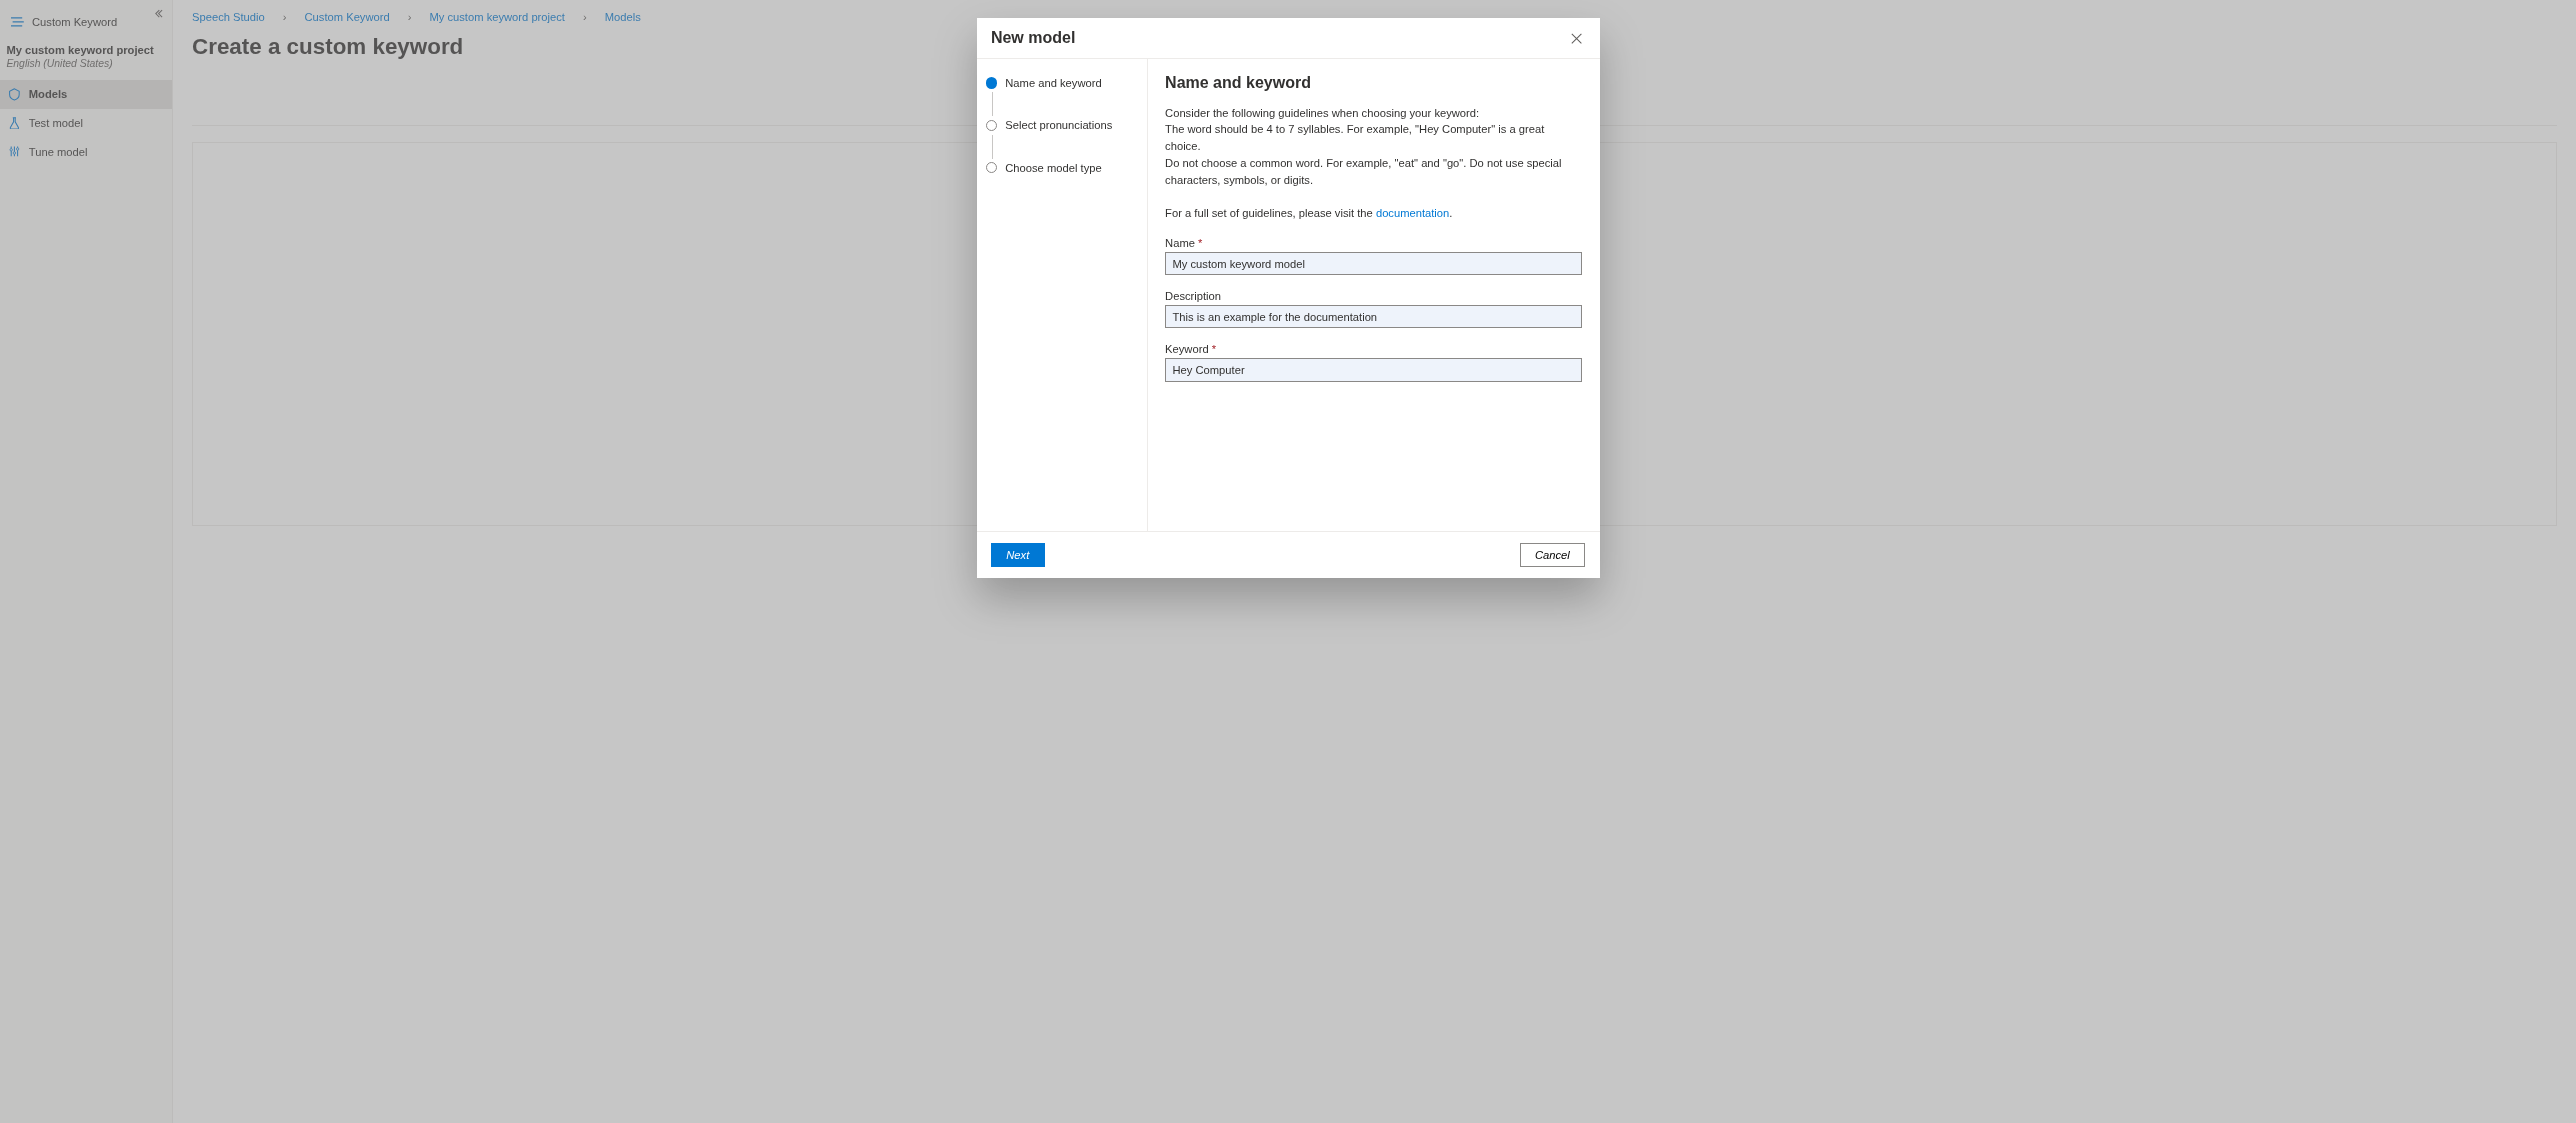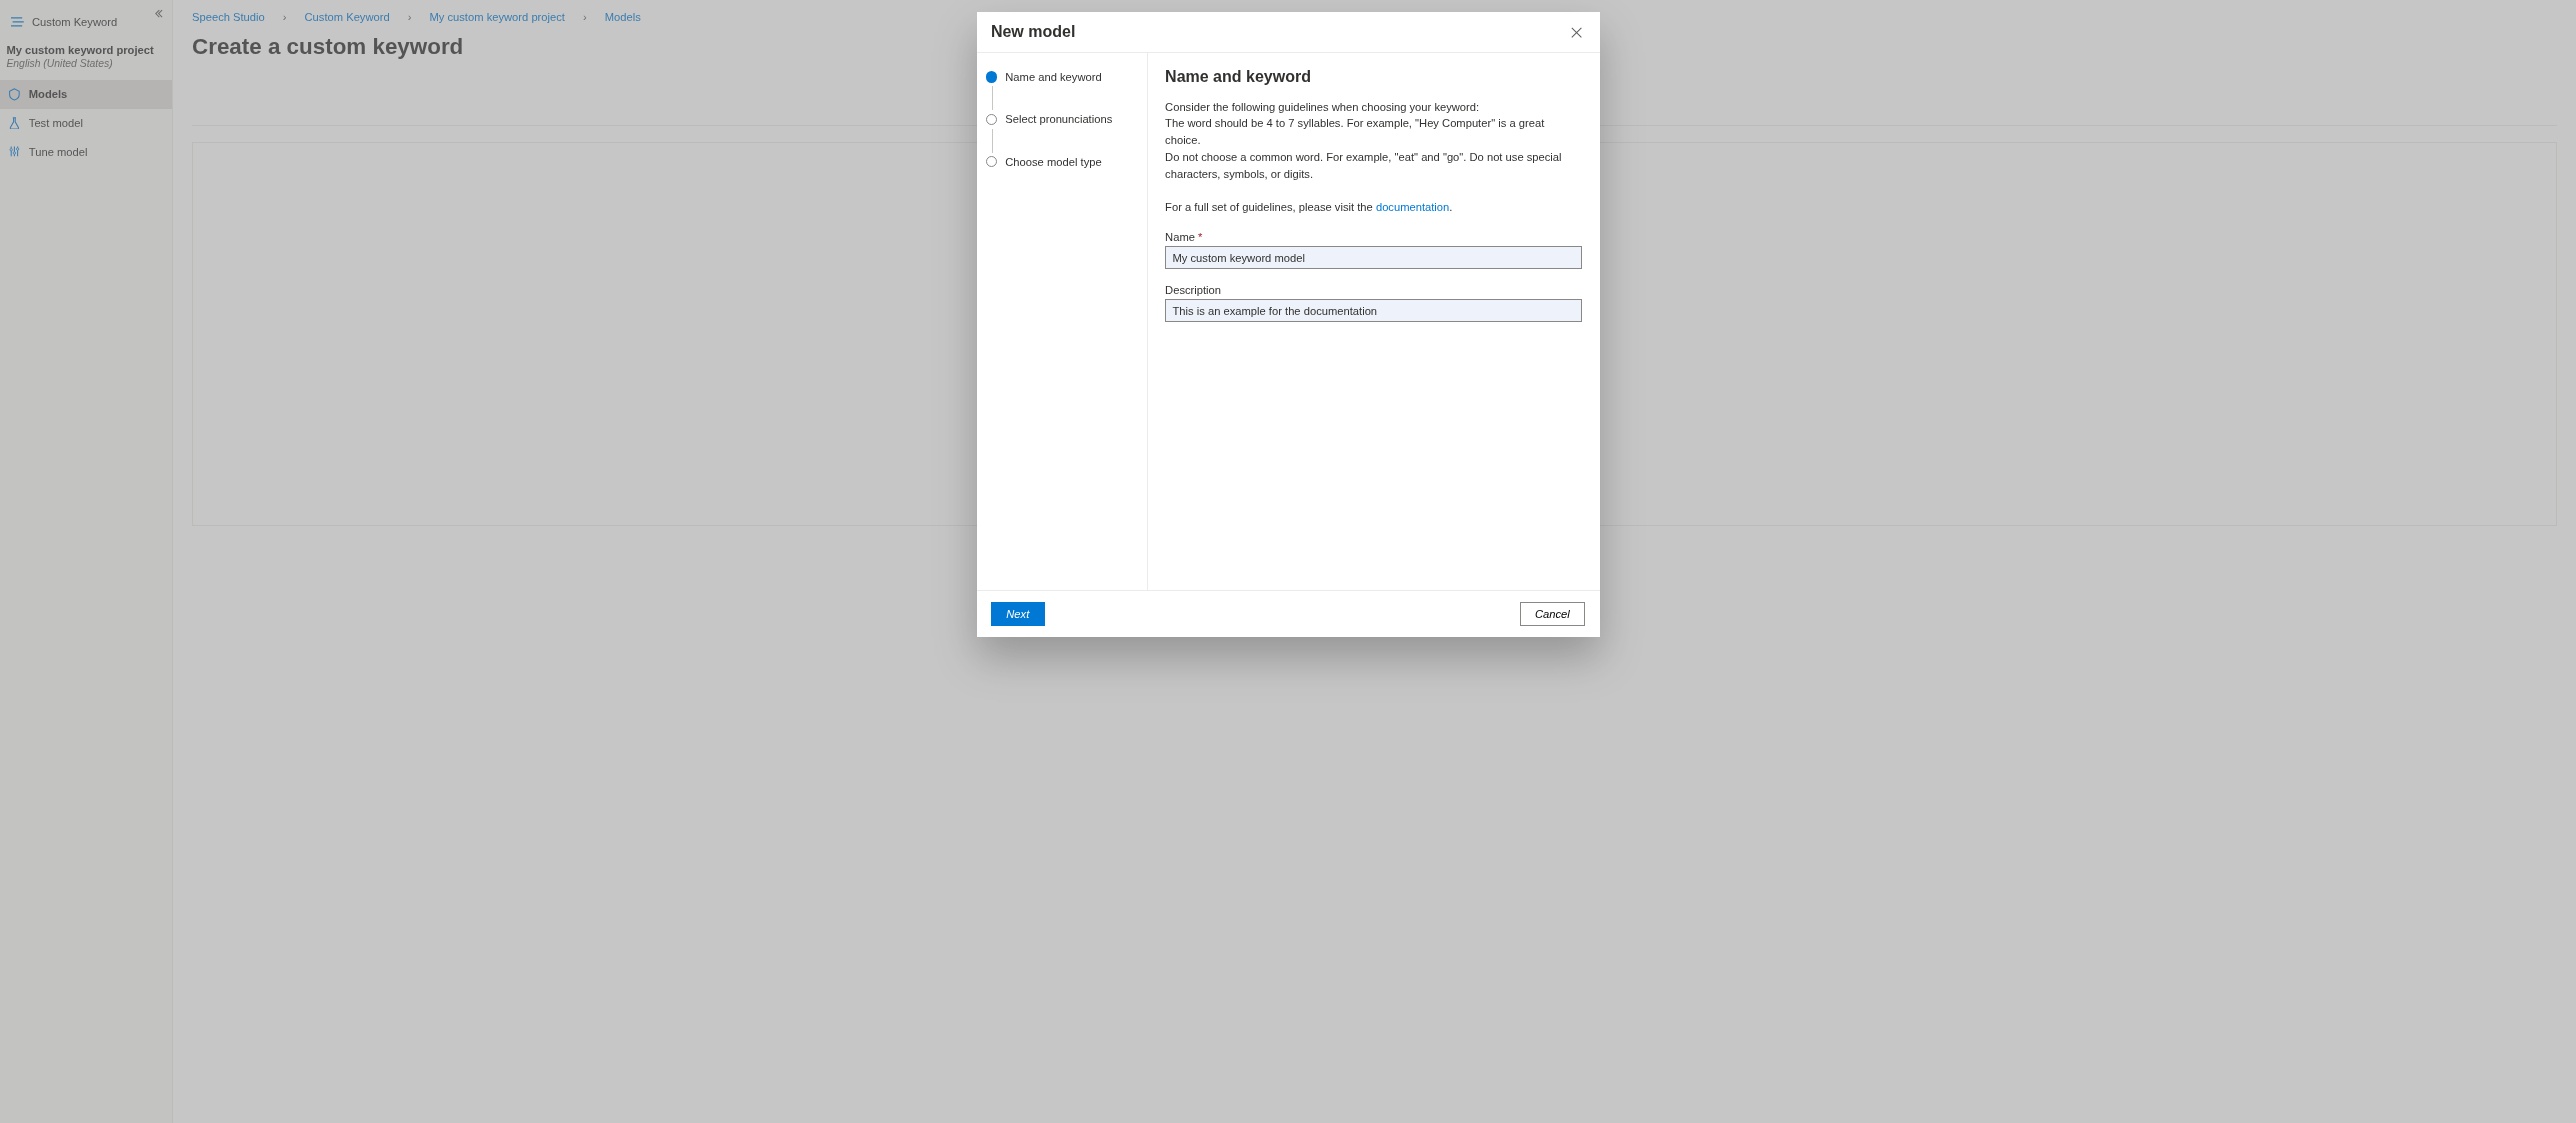--- a/index.html
+++ b/index.html
@@ -21,21 +21,21 @@
   .breadcrumbs { display:flex; align-items:center; gap:18px; color:#0078d4; font-size:11.2px; padding:3.2px 0 6.4px 0;}
   .breadcrumbs .sep { color:#605e5c; }
   .breadcrumbs .crumb { cursor:pointer; }
   .page-title { font-size:22.4px; font-weight:600; padding:4.8px 0 11.2px 0; }
   .toolbar { display:flex; align-items:center; gap:16px; padding:6.4px 0; border-bottom:0.8px solid #edebe9;flex-direction:column; }
   .toolbar .icon { color:#0078d4; }
   .toolbar-label { color:#323130; }
   .content-area { margin-top:16px; background:#fff; border:0.8px solid #edebe9; min-height:384px; }
   
   .overlay { position:fixed; inset:0; background:rgba(128,128,128,0.45); display:flex; align-items:flex-start; justify-content:center; }
-  .modal { margin-top:12px; width:623px; max-width:92vw; background:#fff; box-shadow:0 20px 40px rgba(0,0,0,0.25); display:flex; flex-direction:column; height:625px; }
+  .modal { margin-top:18px; width:623px; max-width:92vw; background:#fff; box-shadow:0 20px 40px rgba(0,0,0,0.25); display:flex; flex-direction:column; height:560px; }
   .modal-header { display:flex; justify-content:space-between; align-items:center; padding:11.2px 14.4px; border-bottom:0.8px solid #edebe9; }
   .modal-title { font-size:16px; font-weight:600; }
   .close-btn { background:none; border:none; cursor:pointer; color:#605e5c; padding:3.2px; }
   .modal-body { flex:1; display:flex; overflow:hidden; }
   .steps { width:171px; border-right:0.8px solid #edebe9; padding:14.4px 9.6px; }
   .step { display:flex; align-items:center; gap:8px; padding:3.2px 0; cursor:pointer; }
   .step .circle { width:11.2px; height:11.2px; border-radius:50%; border:0.8px solid #8a8886; background:#fff; flex:0 0 11.2px; }
   .step.active .circle { border:none; background:#0078d4; }
   .connector { width:0.8px; height:24px; background:#c8c6c4; margin-left:5.6px; }
   .panel { flex:1; padding:14.4px 17.6px; overflow:auto; }
@@ -164,20 +164,24 @@
         </div>
 
         <div class="field">
           <label class="label"><span>Name</span> <span class="req">*</span></label>
           <input class="input" value="My custom keyword model" style="">
         </div>
         <div class="field">
           <label class="label">Description</label>
           <input class="input" value="This is an example for the documentation" style="">
         </div>
+        <div class="field">
+          <label class="label"><span>Keyword</span> <span class="req">*</span></label>
+          <input class="input" value="Hey Computer" style="">
+        </div>
       </div>
     </div>
     <div class="modal-footer">
       <button class="btn primary">Next</button>
       <button class="btn">Cancel</button>
     </div>
   </div>
 </div>
 
 

